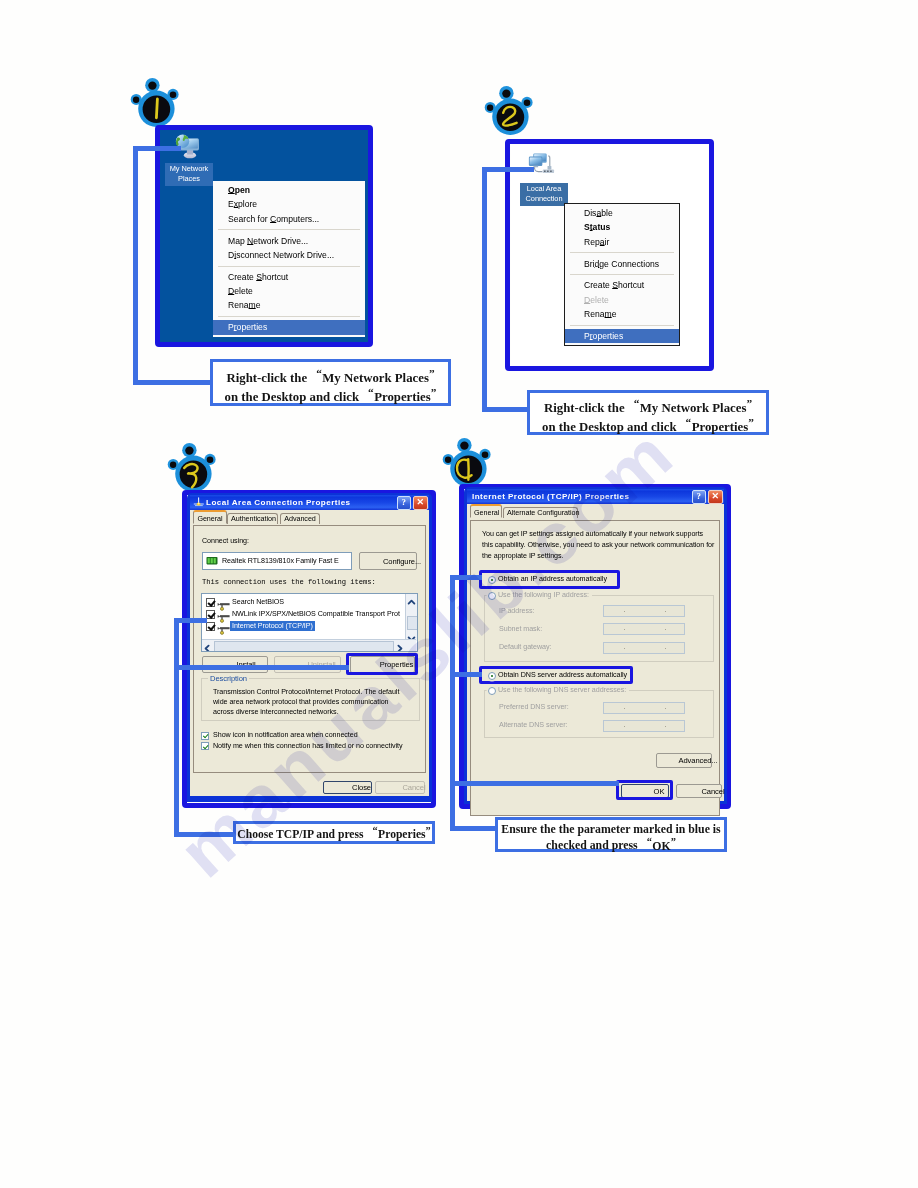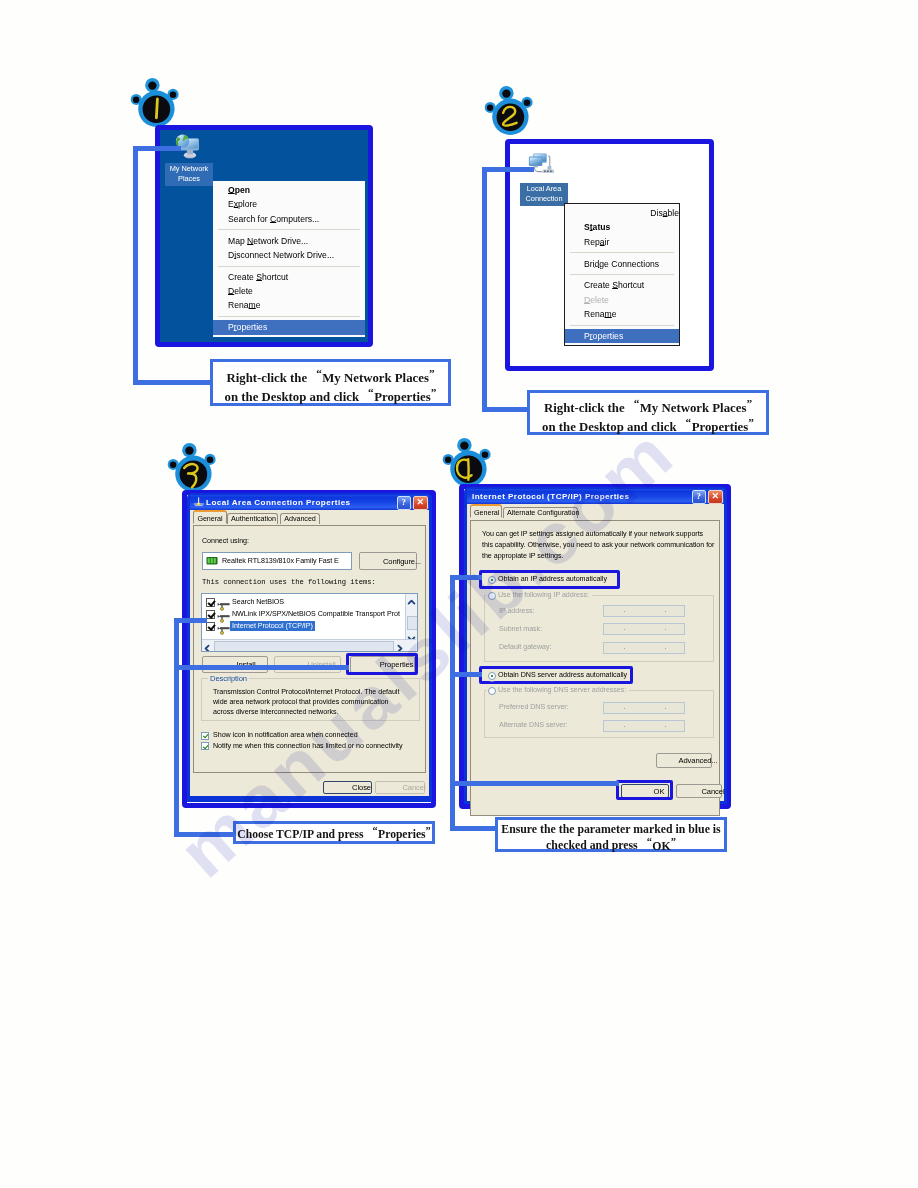--- a/index.html
+++ b/index.html
@@ -183,21 +183,21 @@
   <rect x="18.3" y="20.3" width="1.8" height="1.7" fill="#59636e"></rect>
   <rect x="21.8" y="20.3" width="1.8" height="1.7" fill="#59636e"></rect>
   <rect x="25.3" y="20.3" width="1.8" height="1.7" fill="#59636e"></rect>
 </svg></div>
   <div class="dlbl" style="left:9px;top:38px;width:48px;padding:1px 0 2px;background:#3a6ea5;">
     <div>Local Area</div>
     <div>Connection</div>
   </div>
 </div>
 <div class="ctxmenu" style="left:564px;top:203px;width:116px;padding:2px 0;border:1px solid #1d1d1d;background:#fbfbfb;">
-  <div class="mi" style="padding-left:19px;text-align:right;"><span>Dis</span><u>a</u><span>ble</span></div>
+  <div class="mi" style="padding-left:19px;"><span>Dis</span><u>a</u><span>ble</span></div>
   <div class="mi b" style="padding-left:19px;"><span>S</span><u>t</u><span>atus</span></div>
   <div class="mi" style="padding-left:19px;"><span>Rep</span><u>a</u><span>ir</span></div>
   <div class="sep"></div>
   <div class="mi" style="padding-left:19px;"><span>Bri</span><u>d</u><span>ge Connections</span></div>
   <div class="sep"></div>
   <div class="mi" style="padding-left:19px;"><span>Create </span><u>S</u><span>hortcut</span></div>
   <div class="mi dis" style="padding-left:19px;"><span></span><u>D</u><span>elete</span></div>
   <div class="mi" style="padding-left:19px;"><span>Rena</span><u>m</u><span>e</span></div>
   <div class="sep"></div>
   <div class="mi sel" style="padding-left:19px;"><span>P</span><u>r</u><span>operties</span></div>

